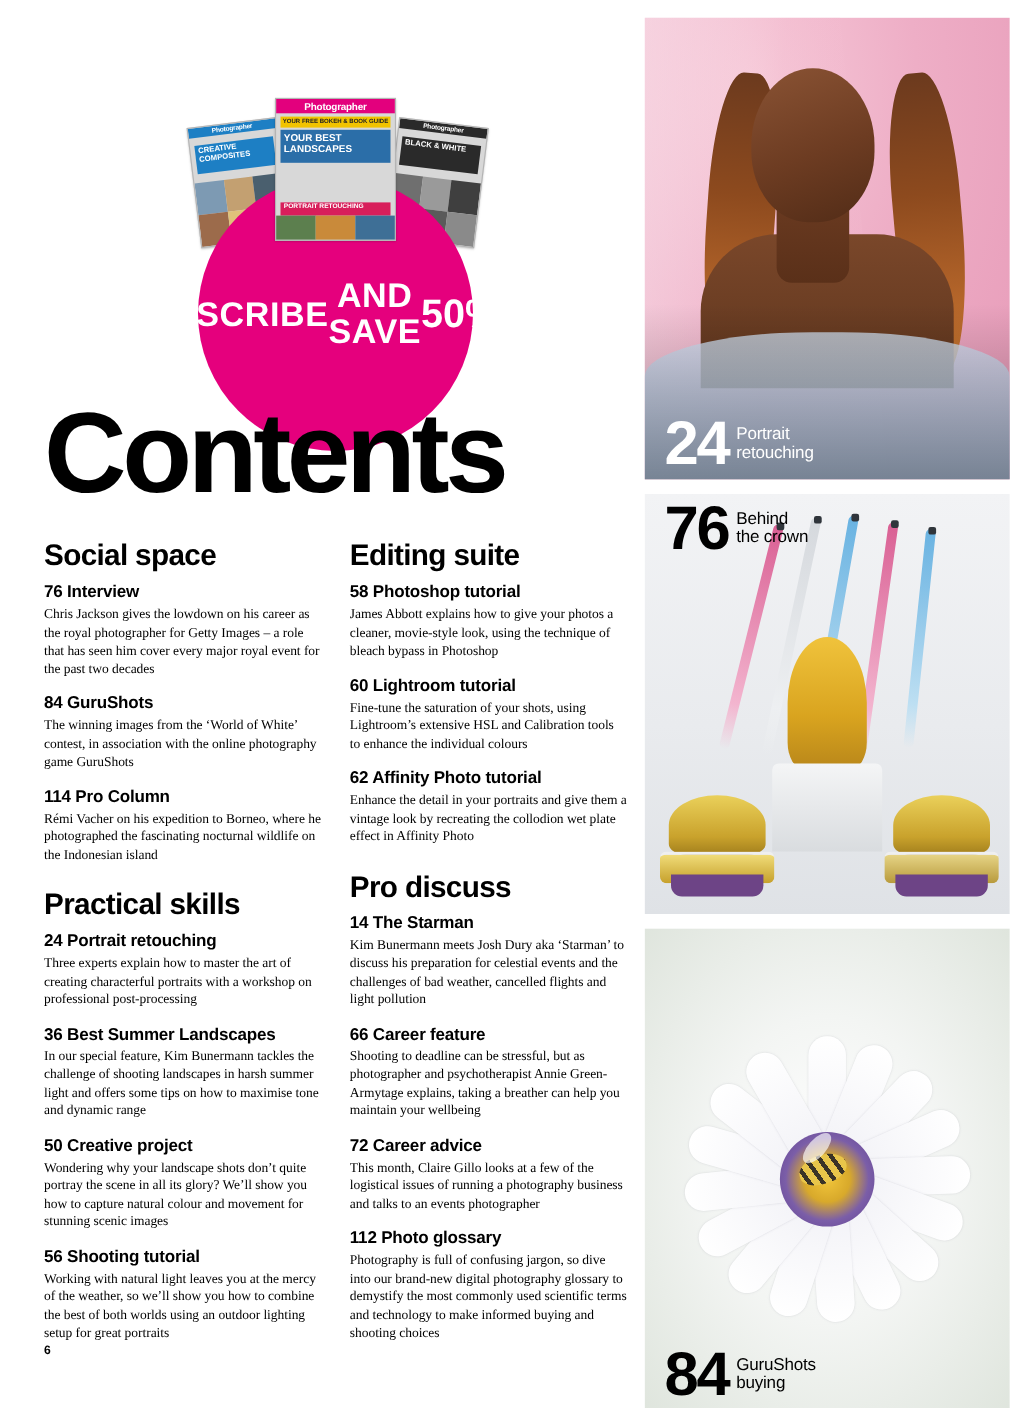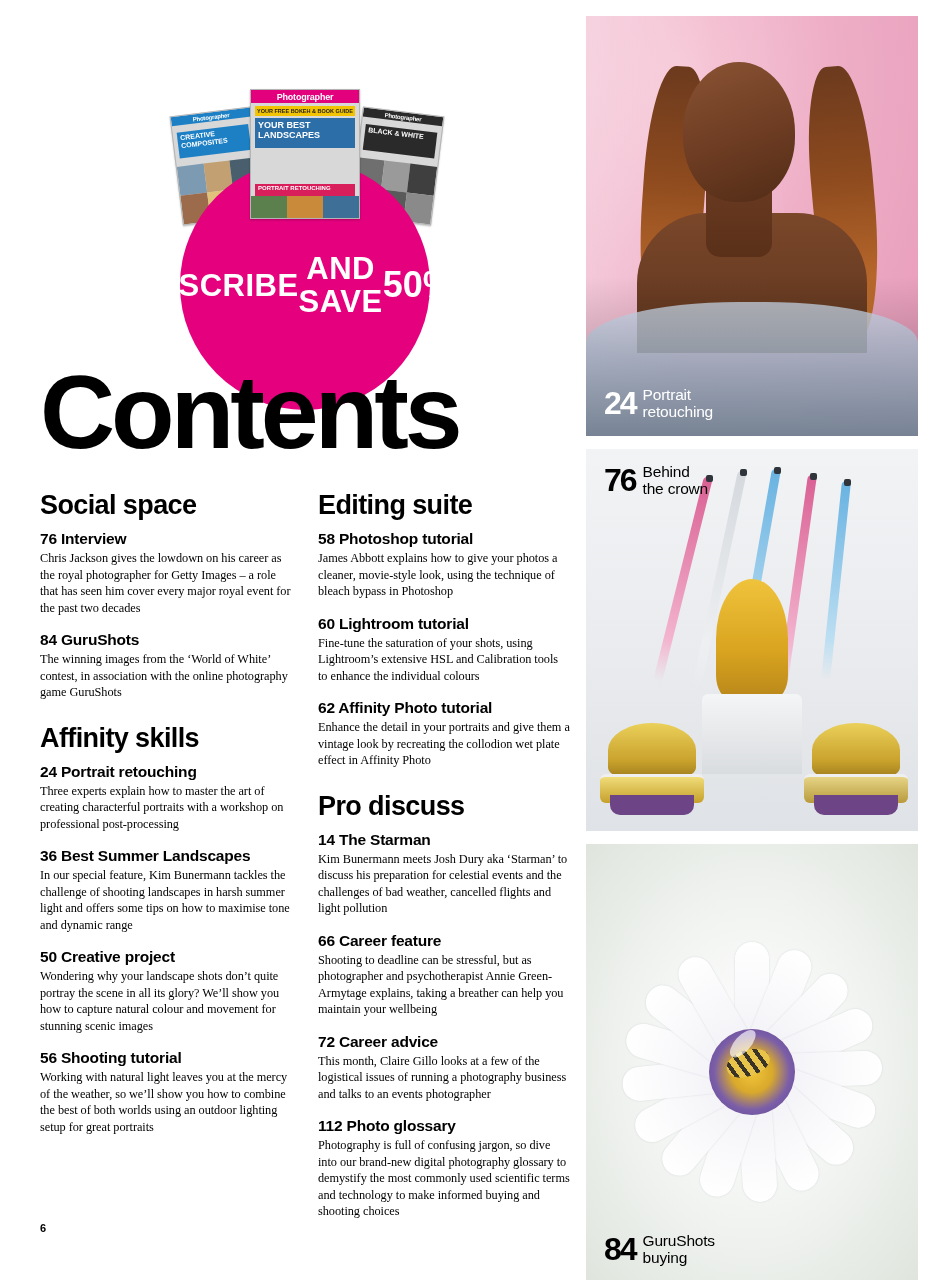--- a/index.html
+++ b/index.html
@@ -189,21 +189,21 @@
   .p2 { height: 382px; }
   .p3 { height: 438px; }
 
   .caption {
     position: absolute;
     display: flex;
     align-items: center;
     gap: 7px;
   }
   .cap-num {
-    font-size: 32px;
+    font-size: 56px;
     font-weight: bold;
     line-height: 42px;
     letter-spacing: -2px;
   }
   .cap-txt {
     font-size: 15.5px;
     font-weight: normal;
     line-height: 17px;
     letter-spacing: -.2px;
   }
@@ -400,22 +400,26 @@
       <div class="sec-head">Social space</div>
 
       <div class="entry">
         <div class="entry-title">76 Interview</div>
         <div class="entry-desc">Chris Jackson gives the lowdown on his career as the royal photographer for Getty Images – a role that has seen him cover every major royal event for the past two decades</div>
       </div>
       <div class="entry">
         <div class="entry-title">84 GuruShots</div>
         <div class="entry-desc">The winning images from the ‘World of White’ contest, in association with the online photography game GuruShots</div>
       </div>
-
-      <div class="sec-head mt">Affinity skills</div>
+      <div class="entry">
+        <div class="entry-title">114 Pro Column</div>
+        <div class="entry-desc">Rémi Vacher on his expedition to Borneo, where he photographed the fascinating nocturnal wildlife on the Indonesian island</div>
+      </div>
+
+      <div class="sec-head mt">Practical skills</div>
 
       <div class="entry">
         <div class="entry-title">24 Portrait retouching</div>
         <div class="entry-desc">Three experts explain how to master the art of creating characterful portraits with a workshop on professional post-processing</div>
       </div>
       <div class="entry">
         <div class="entry-title">36 Best Summer Landscapes</div>
         <div class="entry-desc">In our special feature, Kim Bunermann tackles the challenge of shooting landscapes in harsh summer light and offers some tips on how to maximise tone and dynamic range</div>
       </div>
       <div class="entry">

